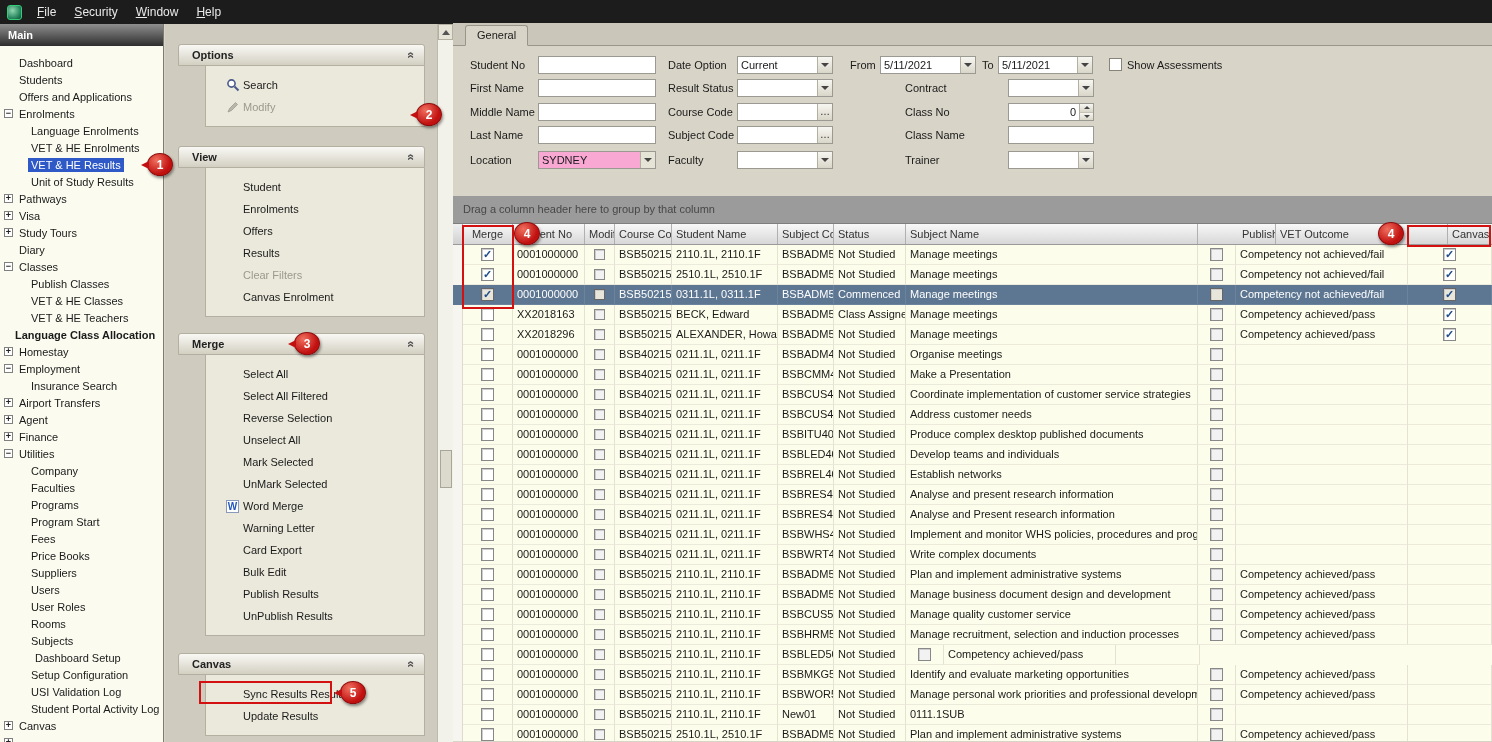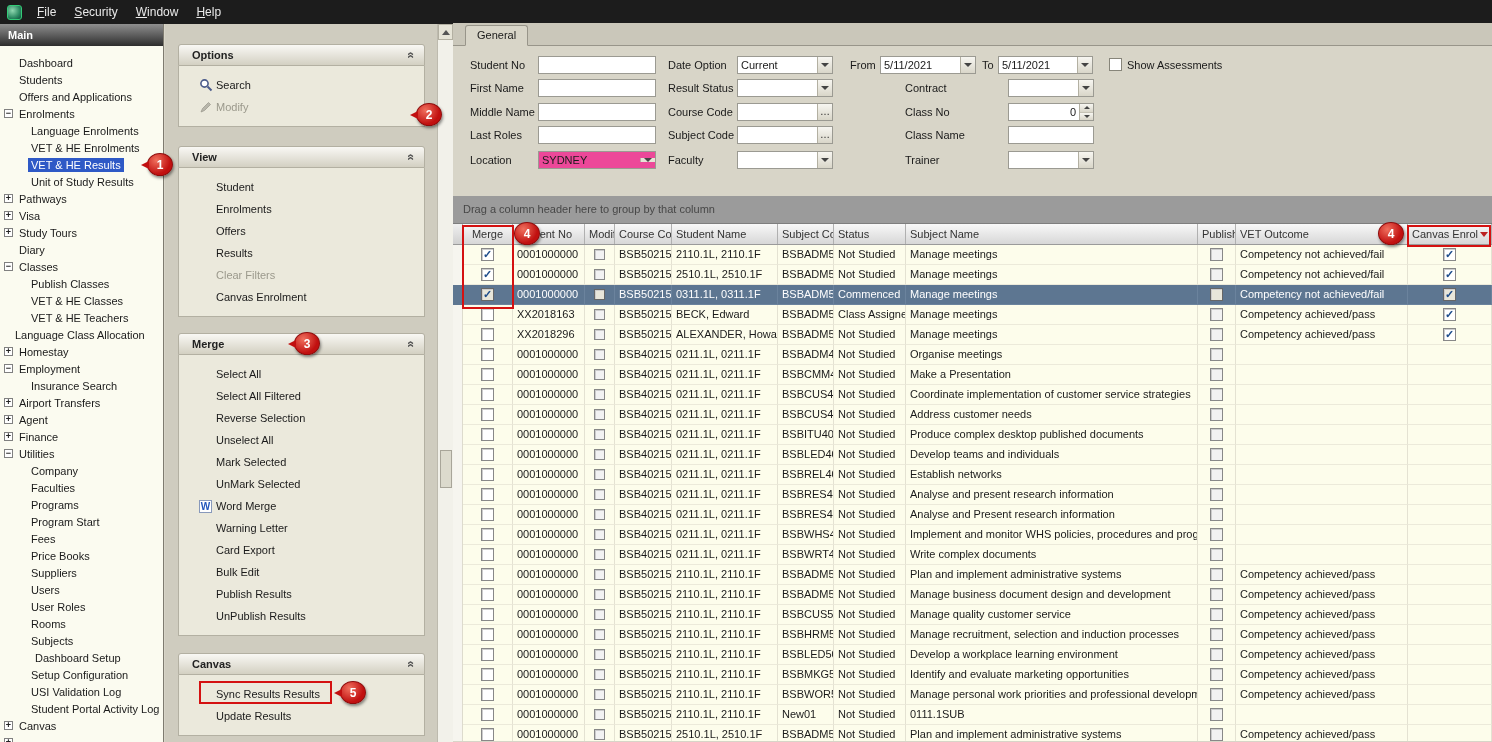--- a/index.html
+++ b/index.html
@@ -23,42 +23,42 @@
   .tree-label { padding:1px 3px; }
   .tree-label.sel { background:#2e59c6; color:#fff; }
 
   
   #navpanel { position:absolute; left:165px; top:24px; width:272px; height:718px; background:#cfccbf; }
   .navsection { position:absolute; left:13px; width:247px; }
   .s0 { top:20px; } .s1 { top:122px; } .s2 { top:309px; } .s3 { top:629px; }
   .sect-head { height:22px; background:linear-gradient(#f9f8f4,#d3d0c2); border:1px solid #b3b0a2; border-radius:3px 3px 0 0; display:flex; align-items:center; cursor:default; }
   .sect-title { font-weight:bold; padding-left:13px; flex:1; color:#222; }
   .chev { transform:rotate(90deg); color:#555; font-weight:bold; margin-right:9px; font-size:12px; }
-  .sect-body { background:#ebe9dc; border:1px solid #b3b0a2; border-top:none; padding:8px 0; }
+  .sect-body { background:#ebe9dc; border:1px solid #b3b0a2; border-top:none; padding:8px 0;margin-left:27px; }
   .pitem { height:22px; display:flex; align-items:center; padding-left:20px; cursor:default; color:#1a1a1a; }
   .pitem.disabled { color:#9b998c; }
   .picon { width:17px; flex:none; display:flex; align-items:center; }
   .wbadge { width:13px; height:13px; background:#fff; border:1px solid #8899bb; color:#2255bb; font-size:10px; font-weight:bold; line-height:11px; text-align:center; display:inline-block; }
 
   
   #vscroll { position:absolute; left:437px; top:24px; width:16px; height:718px; background:#f2f1ea; border-left:1px solid #bdbaae; }
   .scroll-btn { width:15px; height:16px; background:#e6e4d7; border:1px solid #b3b0a2; display:flex; align-items:center; justify-content:center; }
   .tri-up { width:0; height:0; border-left:4px solid transparent; border-right:4px solid transparent; border-bottom:5px solid #555; }
   .scroll-thumb { position:absolute; left:2px; top:426px; width:12px; height:38px; background:#dcdacd; border:1px solid #a8a599; }
 
   
   #main { position:absolute; left:453px; top:23px; width:1039px; height:718px; background:#d8d5c8; }
   #tabstrip { position:absolute; left:0; top:0; width:1039px; height:23px; background:#cac7ba; border-bottom:1px solid #98958a; }
   .tab.active { position:absolute; left:12px; top:2px; height:21px; background:#d8d5c8; border:1px solid #98958a; border-bottom:1px solid #d8d5c8; border-radius:3px 3px 0 0; padding:0 11px; line-height:19px; cursor:default; }
 
   
   #form { position:absolute; left:0; top:23px; width:1039px; height:150px; }
   .flabel { position:absolute; height:18px; line-height:18px; color:#1a1a1a; white-space:nowrap; }
   .ftext, .fselect { position:absolute; height:18px; background:#fff; border:1px solid #9b9a92; display:flex; align-items:stretch; overflow:hidden; }
-  .fselect.gray { background:#ec4899;align-items:center; }
+  .fselect.gray { background:#f9a8d4; }
   .fselect.gray .fbtn { background:#e6e4d7; }
   .fval { flex:1; padding:0 3px; overflow:hidden; white-space:nowrap; line-height:16px; }
   .fval.num { text-align:right; }
   .fbtn { width:15px; background:linear-gradient(#f7f6f1,#d9d6c9); border-left:1px solid #b3b0a2; display:flex; align-items:center; justify-content:center; flex:none; cursor:default; }
   .arrow-down { width:0; height:0; border-left:4px solid transparent; border-right:4px solid transparent; border-top:4px solid #444; }
   .ell { font-size:10px; line-height:14px; color:#222; }
   .fspin { width:14px; border-left:1px solid #b3b0a2; display:flex; flex-direction:column; flex:none; }
   .fspin .sb { flex:1; background:linear-gradient(#f7f6f1,#d9d6c9); display:flex; align-items:center; justify-content:center; border-bottom:1px solid #c5c2b5; }
   .fspin .sb:last-child { border-bottom:none; }
   .tu { width:0; height:0; border-left:3px solid transparent; border-right:3px solid transparent; border-bottom:3px solid #444; }
@@ -173,21 +173,21 @@
           <span class="tree-label">Publish Classes</span>
         </div>
         <div class="tree-item" style="padding-left: 16px;">
           <span class="tspacer"></span>
           <span class="tree-label">VET &amp; HE Classes</span>
         </div>
         <div class="tree-item" style="padding-left: 16px;">
           <span class="tspacer"></span>
           <span class="tree-label">VET &amp; HE Teachers</span>
         </div>
-        <div class="tree-item" style="">
+        <div class="tree-item" style=" font-weight: bold;">
           <span class="tspacer"></span>
           <span class="tree-label">Language Class Allocation</span>
         </div>
         <div class="tree-item" style="padding-left: 4px;">
           <span class="expander">+</span>
           <span class="tree-label">Homestay</span>
         </div>
         <div class="tree-item" style="padding-left: 4px;">
           <span class="expander">−</span>
           <span class="tree-label">Employment</span>
@@ -494,21 +494,21 @@
           <span class="fspin">
             <span class="sb">
               <i class="tu"></i>
             </span>
             <span class="sb">
               <i class="td"></i>
             </span>
           </span>
         </span>
 
-      <span class="flabel" style="left:17px;top:80px">Last Roles</span>
+      <span class="flabel" style="left:17px;top:80px">Last Name</span>
       <span class="ftext" style="left:85px;top:80px;width:118px">
           <span class="fval"></span>
         </span>
       <span class="flabel" style="left:215px;top:80px">Subject Code</span>
       <span class="ftext" style="left:284px;top:80px;width:96px">
           <span class="fval"></span>
           <span class="fbtn ell">…</span>
         </span>
       <span class="flabel" style="left:452px;top:80px">Class Name</span>
       <span class="ftext" style="left:555px;top:80px;width:86px">
@@ -543,21 +543,21 @@
       <div class="ghead">
           <span class="hind"></span>
           <div class="hcell center" style="width: 50px;">Merge</div>
           <div class="hcell" style="width: 72px;">Student No</div>
           <div class="hcell" style="width: 30px;">Modified</div>
           <div class="hcell" style="width: 57px;">Course Code</div>
           <div class="hcell" style="width: 106px;">Student Name</div>
           <div class="hcell" style="width: 56px;">Subject Code</div>
           <div class="hcell" style="width: 72px;">Status</div>
           <div class="hcell" style="width: 292px;">Subject Name</div>
-          <div class="hcell" style="width: 38px;">Publish</div>
+          <div class="hcell" style="width: 38px; margin-left: 40px;">Publish</div>
           <div class="hcell" style="width: 172px;">VET Outcome</div>
           <div class="hcell" style="width: 84px;">Canvas Enrol<span class="funnel"></span></div>
         </div>
       <div class="gbody">
           <div class="grow">
             <span class="indicator"></span>
             <span class="gcell cbwrap" style="width:50px">
               <span class="cb checked">✓</span>
             </span>
             <span class="gcell" style="width:72px">0001000000</span>
@@ -971,21 +971,20 @@
               <span class="cb"></span>
             </span>
             <span class="gcell" style="width:72px">0001000000</span>
             <span class="gcell cbwrap" style="width:30px">
               <span class="cb cb-sm"></span>
             </span>
             <span class="gcell" style="width:57px">BSB50215</span>
             <span class="gcell" style="width:106px">2110.1L, 2110.1F</span>
             <span class="gcell" style="width:56px">BSBLED501</span>
             <span class="gcell" style="width:72px">Not Studied</span>
-            <span class="gcell" style="width:292px">Develop a workplace learning environment</span>
             <span class="gcell cbwrap" style="width:38px">
               <span class="cb dim"></span>
             </span>
             <span class="gcell" style="width:172px">Competency achieved/pass</span>
             <span class="gcell" style="width:84px"></span>
           </div>
           <div class="grow">
             <span class="indicator"></span>
             <span class="gcell cbwrap" style="width:50px">
               <span class="cb"></span>

